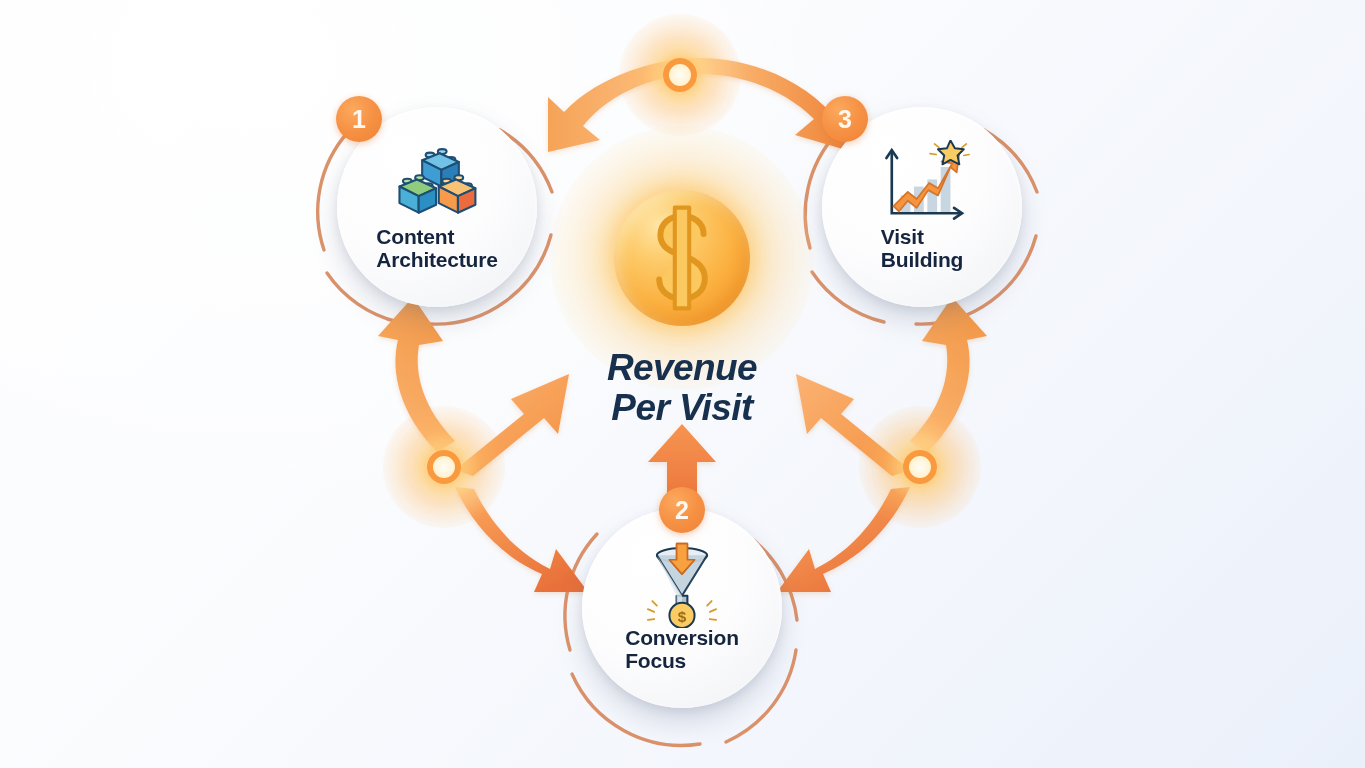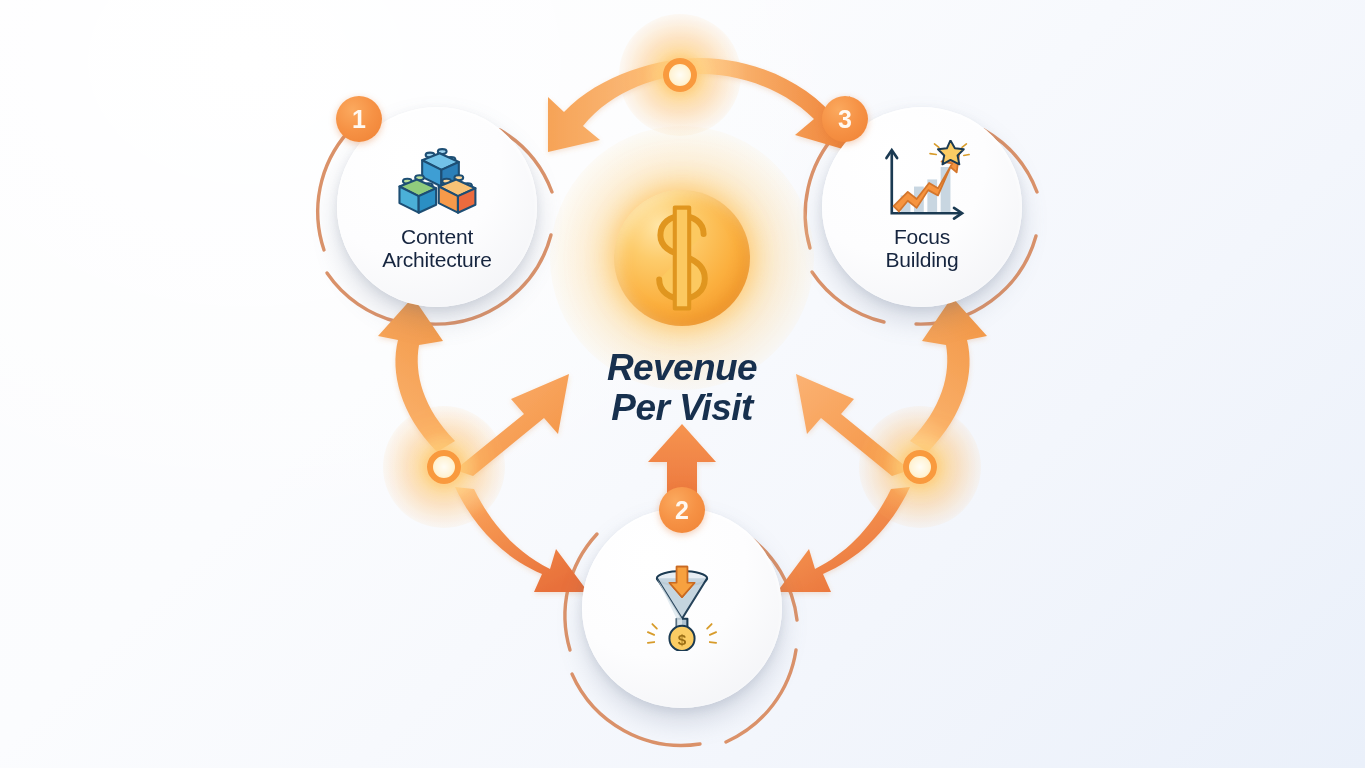--- a/index.html
+++ b/index.html
@@ -49,24 +49,23 @@
   .node-icon {
     width: 96px;
     height: 82px;
     display: flex;
     align-items: center;
     justify-content: center;
     margin-bottom: 2px;
   }
   .node-label {
     font-size: 21px;
-    font-weight: normal;
+    font-weight: bold;
     color: #16253f;
     line-height: 1.09;
-    text-align: center;
     letter-spacing: -0.2px;
     white-space: pre-line;
   }
 
   #node1 { left: 337px; top: 107px; }
   #node2 { left: 582px; top: 508px; }
   #node3 { left: 822px; top: 107px; }
 
   
   .badge {
@@ -372,20 +371,22 @@
           <line x1="19" y1="88" x2="12" y2="89"></line>
           <line x1="22" y1="73" x2="17" y2="68"></line>
           <line x1="81" y1="80" x2="88" y2="77"></line>
           <line x1="81" y1="88" x2="88" y2="89"></line>
           <line x1="78" y1="73" x2="83" y2="68"></line>
         </g>
         <circle cx="50" cy="84" r="14" fill="#fbcc63" stroke="#1b3a52" stroke-width="2.2"></circle>
         <text x="50" y="91" font-family="Liberation Sans, sans-serif" font-size="17" font-weight="bold" fill="#9a6d14" text-anchor="middle">$</text>
       </svg>
     </div>
+    <div class="node-label">Conversion
+Focus</div>
   </div>
   <div class="badge" id="badge2">2</div>
 
   <div class="node" id="node3">
     <div class="node-icon">
       <svg viewBox="0 0 108 96" width="98" height="86">
 
         <g fill="#c3d2de" opacity="0.9">
           <rect x="30" y="62" width="11" height="20"></rect>
           <rect x="45" y="52" width="11" height="30"></rect>
@@ -407,21 +408,21 @@
 
         <g stroke="#d79b2a" stroke-width="1.8" stroke-linecap="round">
           <line x1="73" y1="8" x2="68" y2="4"></line>
           <line x1="70" y1="16" x2="63" y2="15"></line>
           <line x1="99" y1="8" x2="104" y2="4"></line>
           <line x1="101" y1="17" x2="107" y2="16"></line>
         </g>
         <path d="M86 0 L91 9 L101 10 L94 17 L96 27 L86 22 L77 27 L79 17 L72 10 L82 9 Z" fill="#fbcc63" stroke="#1b3a52" stroke-width="2.2" stroke-linejoin="round"></path>
       </svg>
     </div>
-    <div class="node-label">Focus
+    <div class="node-label">Visit
 Building</div>
   </div>
   <div class="badge" id="badge3">3</div>
 
   <div id="coin-wrap">
     <div id="coin-glow"></div>
     <div id="coin">
       <svg viewBox="0 0 100 100" width="120" height="120">
         <g fill="none" stroke="#e0961f" stroke-width="4" stroke-linejoin="round" stroke-linecap="round">
           <path d="M50 10 L50 90"></path>

